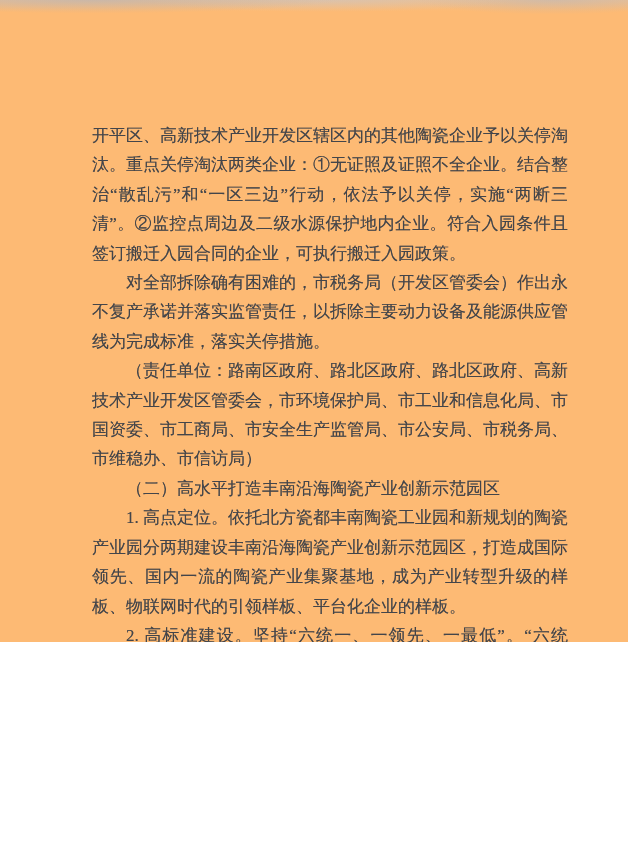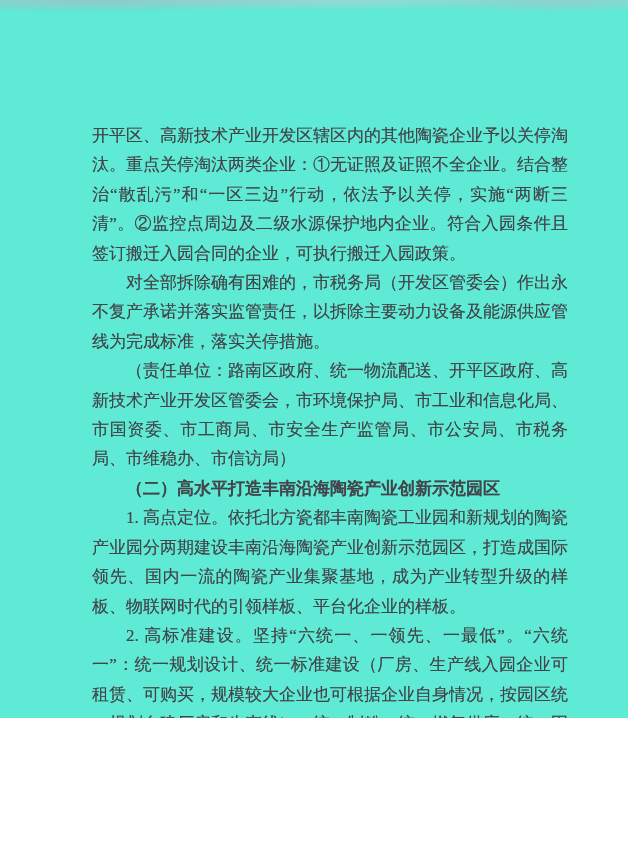--- a/index.html
+++ b/index.html
@@ -7,22 +7,22 @@
     padding: 0;
   }
   body {
     width: 628px;
     height: 858px;
     background: #ffffff;
   }
   .page {
     position: relative;
     width: 628px;
-    height: 718px;
-    background: #5eead4;
+    height: 642px;
+    background: #fdba74;
     overflow: hidden;
     font-family: "Liberation Serif", "DejaVu Serif", serif;
   }
   
   .scan-top {
     position: absolute;
     top: 0;
     left: 0;
     width: 100%;
     height: 20px;
@@ -46,40 +46,40 @@
     text-shadow: 0 0 0.5px rgba(67,69,74,0.55);
   }
   .text-block p {
     margin: 0;
     padding: 0;
   }
   .indent {
     text-indent: 2em;
   }
   .heading {
-    font-weight: bold;
+    font-weight: normal;
   }
   .footer {
     position: absolute;
     left: 103px;
     top: 781px;
     font-size: 15px;
     color: #6b6e76;
     letter-spacing: 2px;
   }
 </style>
 </head>
 <body>
 
 <div class="page">
   <div class="scan-top"></div>
 
   <div class="text-block">
     <p class="para">开平区、高新技术产业开发区辖区内的其他陶瓷企业予以关停淘汰。重点关停淘汰两类企业：①无证照及证照不全企业。结合整治“散乱污”和“一区三边”行动，依法予以关停，实施“两断三清”。②监控点周边及二级水源保护地内企业。符合入园条件且签订搬迁入园合同的企业，可执行搬迁入园政策。</p>
     <p class="para indent">对全部拆除确有困难的，市税务局（开发区管委会）作出永不复产承诺并落实监管责任，以拆除主要动力设备及能源供应管线为完成标准，落实关停措施。</p>
-    <p class="para indent">（责任单位：路南区政府、统一物流配送、开平区政府、高新技术产业开发区管委会，市环境保护局、市工业和信息化局、市国资委、市工商局、市安全生产监管局、市公安局、市税务局、市维稳办、市信访局）</p>
+    <p class="para indent">（责任单位：路南区政府、路北区政府、路北区政府、高新技术产业开发区管委会，市环境保护局、市工业和信息化局、市国资委、市工商局、市安全生产监管局、市公安局、市税务局、市维稳办、市信访局）</p>
     <p class="para indent heading">（二）高水平打造丰南沿海陶瓷产业创新示范园区</p>
     <p class="para indent">1. 高点定位。依托北方瓷都丰南陶瓷工业园和新规划的陶瓷产业园分两期建设丰南沿海陶瓷产业创新示范园区，打造成国际领先、国内一流的陶瓷产业集聚基地，成为产业转型升级的样板、物联网时代的引领样板、平台化企业的样板。</p>
     <p class="para indent">2. 高标准建设。坚持“六统一、一领先、一最低”。“六统一”：统一规划设计、统一标准建设（厂房、生产线入园企业可租赁、可购买，规模较大企业也可根据企业自身情况，按园区统一规划自建厂房和生产线）、统一制粉、统一燃气供应、统一固废处理、统一物流配送。“一领先”：技术工艺水平国内领先。“一最低”：</p>
   </div>
 
   <div class="footer">— 4 —</div>
 </div>
 
 </body></html>

